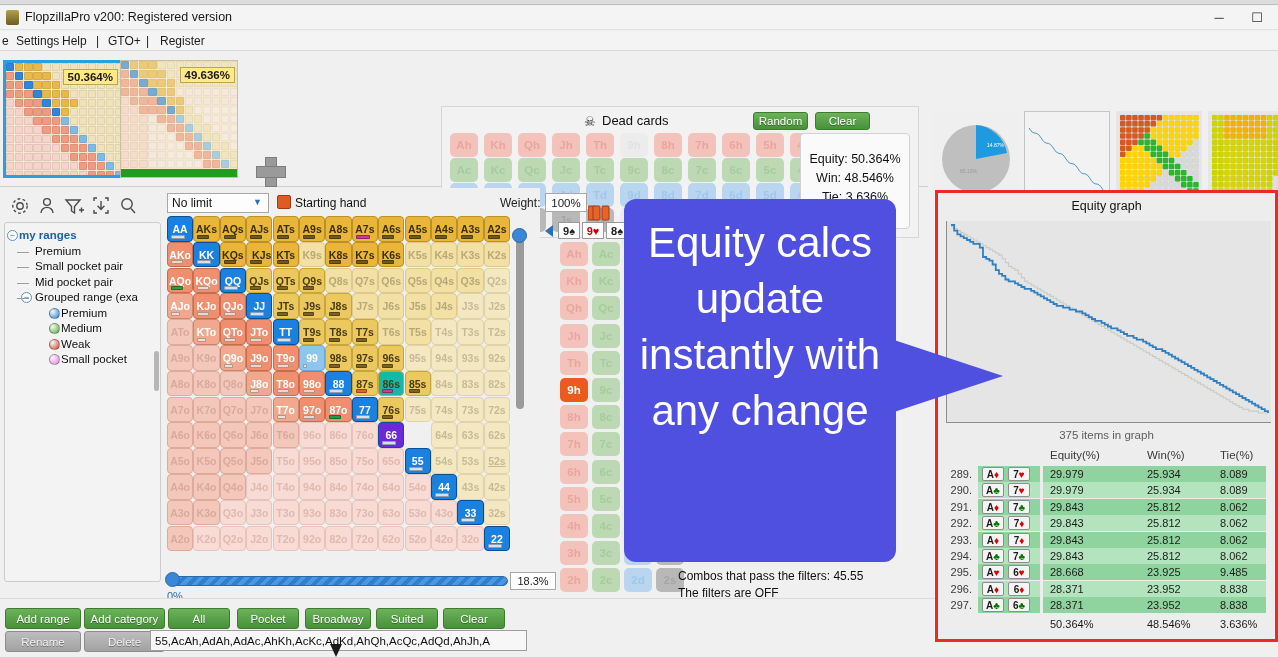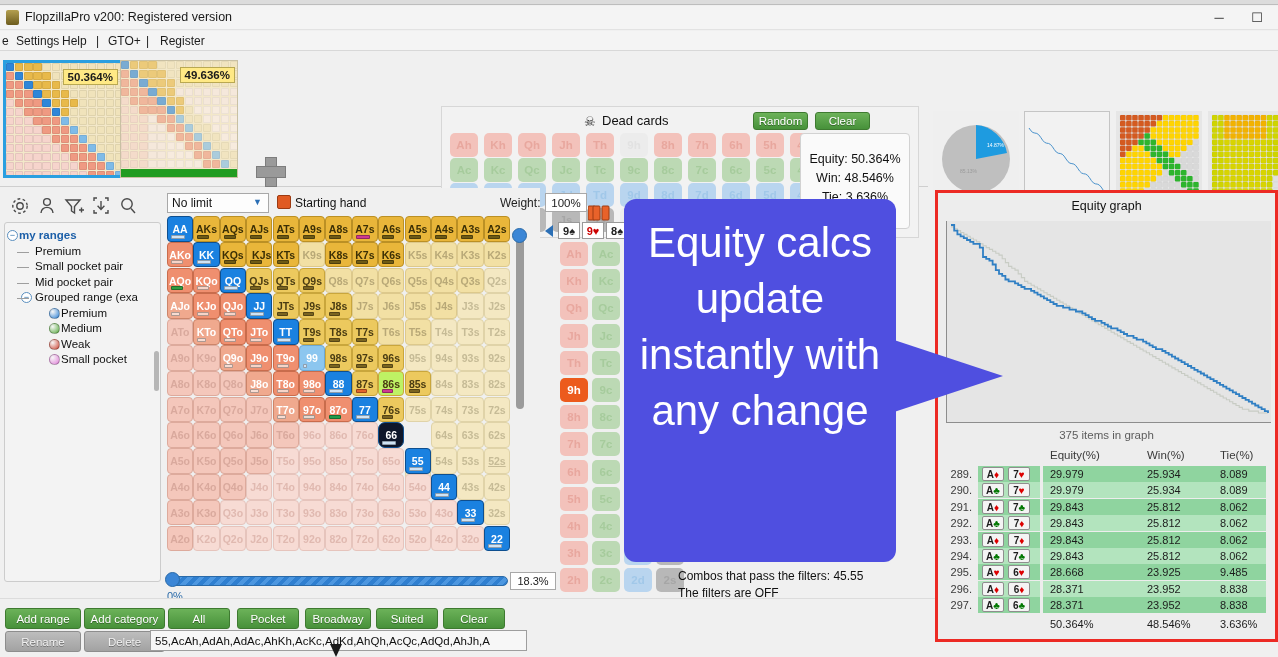--- a/index.html
+++ b/index.html
@@ -1107,21 +1107,21 @@
         <div class="cell" style="left: 290.4px; top: 129px; background: rgb(244, 232, 194); color: rgb(198, 187, 150); border-color: rgb(224, 211, 168);">93s</div>
         <div class="cell" style="left: 316.8px; top: 129px; background: rgb(244, 232, 194); color: rgb(198, 187, 150); border-color: rgb(224, 211, 168);">92s</div>
         <div class="cell" style="left: 0px; top: 154.8px; background: rgb(244, 199, 187); color: rgb(217, 169, 157); border-color: rgb(221, 170, 156);">A8o</div>
         <div class="cell" style="left: 26.4px; top: 154.8px; background: rgb(244, 199, 187); color: rgb(217, 169, 157); border-color: rgb(221, 170, 156);">K8o</div>
         <div class="cell" style="left: 52.8px; top: 154.8px; background: rgb(244, 199, 187); color: rgb(217, 169, 157); border-color: rgb(221, 170, 156);">Q8o</div>
         <div class="cell" style="left: 79.2px; top: 154.8px; background: rgb(240, 169, 142); color: rgb(255, 255, 255); border-color: rgb(204, 133, 106);">J8o<span class="wb" style="width: 9px; background: rgb(247, 220, 210);"></span></div>
         <div class="cell" style="left: 105.6px; top: 154.8px; background: rgb(239, 143, 111); color: rgb(255, 255, 255); border-color: rgb(201, 108, 76);">T8o<span class="wb" style="width: 12px; background: rgb(246, 212, 200);"></span></div>
         <div class="cell" style="left: 132px; top: 154.8px; background: rgb(239, 143, 111); color: rgb(255, 255, 255); border-color: rgb(201, 108, 76);">98o<span class="wb" style="width: 12px; background: rgb(246, 212, 200);"></span></div>
         <div class="cell" style="left: 158.4px; top: 154.8px; background: rgb(26, 129, 224); color: rgb(255, 255, 255); border-color: rgb(14, 79, 143);">88<span class="wb" style="width: 14px; background: rgb(207, 227, 245);"></span></div>
         <div class="cell" style="left: 184.8px; top: 154.8px; background: rgb(236, 201, 94); color: rgb(74, 60, 18); border-color: rgb(201, 166, 60);">87s<span class="wb" style="width: 11px; background: rgb(224, 100, 42);"></span></div>
-        <div class="cell" style="left: 211.2px; top: 154.8px; background: #bef264; color: rgb(74, 60, 18); border-color: rgb(201, 166, 60);">86s<span class="wb" style="width: 11px; background: rgb(207, 58, 143);"></span></div>
+        <div class="cell" style="left: 211.2px; top: 154.8px; background: #14b8a6; color: rgb(74, 60, 18); border-color: rgb(201, 166, 60);">86s<span class="wb" style="width: 11px; background: rgb(207, 58, 143);"></span></div>
         <div class="cell" style="left: 237.6px; top: 154.8px; background: rgb(236, 201, 94); color: rgb(74, 60, 18); border-color: rgb(201, 166, 60);">85s<span class="wb" style="width: 11px; background: rgb(122, 100, 32);"></span></div>
         <div class="cell" style="left: 264px; top: 154.8px; background: rgb(244, 232, 194); color: rgb(198, 187, 150); border-color: rgb(224, 211, 168);">84s</div>
         <div class="cell" style="left: 290.4px; top: 154.8px; background: rgb(244, 232, 194); color: rgb(198, 187, 150); border-color: rgb(224, 211, 168);">83s</div>
         <div class="cell" style="left: 316.8px; top: 154.8px; background: rgb(244, 232, 194); color: rgb(198, 187, 150); border-color: rgb(224, 211, 168);">82s</div>
         <div class="cell" style="left: 0px; top: 180.6px; background: rgb(244, 199, 187); color: rgb(217, 169, 157); border-color: rgb(221, 170, 156);">A7o</div>
         <div class="cell" style="left: 26.4px; top: 180.6px; background: rgb(244, 199, 187); color: rgb(217, 169, 157); border-color: rgb(221, 170, 156);">K7o</div>
         <div class="cell" style="left: 52.8px; top: 180.6px; background: rgb(244, 199, 187); color: rgb(217, 169, 157); border-color: rgb(221, 170, 156);">Q7o</div>
         <div class="cell" style="left: 79.2px; top: 180.6px; background: rgb(244, 199, 187); color: rgb(217, 169, 157); border-color: rgb(221, 170, 156);">J7o</div>
         <div class="cell" style="left: 105.6px; top: 180.6px; background: rgb(240, 169, 142); color: rgb(255, 255, 255); border-color: rgb(204, 133, 106);">T7o<span class="wb" style="width: 9px; background: rgb(247, 220, 210);"></span></div>
         <div class="cell" style="left: 132px; top: 180.6px; background: rgb(239, 143, 111); color: rgb(255, 255, 255); border-color: rgb(201, 108, 76);">97o<span class="wb" style="width: 12px; background: rgb(230, 216, 208);"></span></div>
@@ -1133,21 +1133,21 @@
         <div class="cell" style="left: 290.4px; top: 180.6px; background: rgb(244, 232, 194); color: rgb(198, 187, 150); border-color: rgb(224, 211, 168);">73s</div>
         <div class="cell" style="left: 316.8px; top: 180.6px; background: rgb(244, 232, 194); color: rgb(198, 187, 150); border-color: rgb(224, 211, 168);">72s</div>
         <div class="cell" style="left: 0px; top: 206.4px; background: rgb(244, 199, 187); color: rgb(217, 169, 157); border-color: rgb(221, 170, 156);">A6o</div>
         <div class="cell" style="left: 26.4px; top: 206.4px; background: rgb(244, 199, 187); color: rgb(217, 169, 157); border-color: rgb(221, 170, 156);">K6o</div>
         <div class="cell" style="left: 52.8px; top: 206.4px; background: rgb(244, 199, 187); color: rgb(217, 169, 157); border-color: rgb(221, 170, 156);">Q6o</div>
         <div class="cell" style="left: 79.2px; top: 206.4px; background: rgb(244, 199, 187); color: rgb(217, 169, 157); border-color: rgb(221, 170, 156);">J6o</div>
         <div class="cell" style="left: 105.6px; top: 206.4px; background: rgb(244, 199, 187); color: rgb(217, 169, 157); border-color: rgb(221, 170, 156);">T6o</div>
         <div class="cell" style="left: 132px; top: 206.4px; background: rgb(247, 219, 212); color: rgb(224, 185, 176); border-color: rgb(230, 196, 188); text-align: center;">96o</div>
         <div class="cell" style="left: 158.4px; top: 206.4px; background: rgb(247, 219, 212); color: rgb(224, 185, 176); border-color: rgb(230, 196, 188);">86o</div>
         <div class="cell" style="left: 184.8px; top: 206.4px; background: rgb(247, 219, 212); color: rgb(224, 185, 176); border-color: rgb(230, 196, 188);">76o</div>
-        <div class="cell" style="left: 211.2px; top: 206.4px; background: #0f172a; color: rgb(255, 255, 255); border-color: rgb(14, 79, 143); border-radius: 7px;">66<span class="wb" style="width: 14px; background: rgb(207, 227, 245);"></span></div>
+        <div class="cell" style="left: 211.2px; top: 206.4px; background: #6d28d9; color: rgb(255, 255, 255); border-color: rgb(14, 79, 143);">66<span class="wb" style="width: 14px; background: rgb(207, 227, 245);"></span></div>
         <div class="cell" style="left: 237.6px; top: 206.4px; background: rgb(244, 232, 194); color: rgb(198, 187, 150); border-color: rgb(224, 211, 168); margin-top: 40px;">65s</div>
         <div class="cell" style="left: 264px; top: 206.4px; background: rgb(244, 232, 194); color: rgb(198, 187, 150); border-color: rgb(224, 211, 168);">64s</div>
         <div class="cell" style="left: 290.4px; top: 206.4px; background: rgb(244, 232, 194); color: rgb(198, 187, 150); border-color: rgb(224, 211, 168);">63s</div>
         <div class="cell" style="left: 316.8px; top: 206.4px; background: rgb(244, 232, 194); color: rgb(198, 187, 150); border-color: rgb(224, 211, 168);">62s</div>
         <div class="cell" style="left: 0px; top: 232.2px; background: rgb(244, 199, 187); color: rgb(217, 169, 157); border-color: rgb(221, 170, 156);">A5o</div>
         <div class="cell" style="left: 26.4px; top: 232.2px; background: rgb(244, 199, 187); color: rgb(217, 169, 157); border-color: rgb(221, 170, 156);">K5o</div>
         <div class="cell" style="left: 52.8px; top: 232.2px; background: rgb(244, 199, 187); color: rgb(217, 169, 157); border-color: rgb(221, 170, 156);">Q5o</div>
         <div class="cell" style="left: 79.2px; top: 232.2px; background: rgb(244, 199, 187); color: rgb(217, 169, 157); border-color: rgb(221, 170, 156);">J5o</div>
         <div class="cell" style="left: 105.6px; top: 232.2px; background: rgb(247, 219, 212); color: rgb(224, 185, 176); border-color: rgb(230, 196, 188);">T5o</div>
         <div class="cell" style="left: 132px; top: 232.2px; background: rgb(247, 219, 212); color: rgb(224, 185, 176); border-color: rgb(230, 196, 188);">95o</div>

